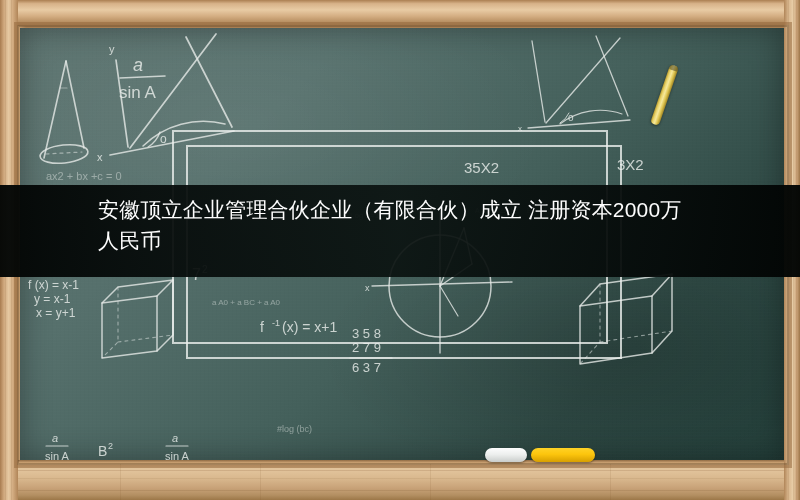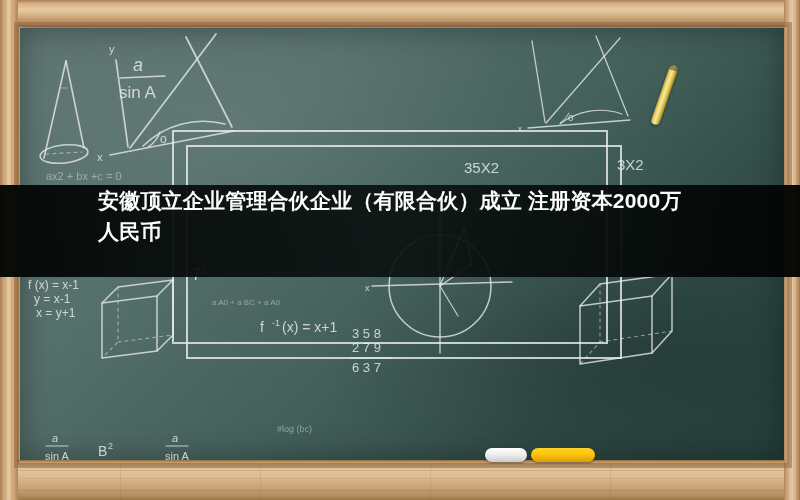--- a/index.html
+++ b/index.html
@@ -96,22 +96,22 @@
     box-shadow:0 1px 2px rgba(0,0,0,.4);
   }
 
   
   .caption-band{
     position:absolute;left:0;top:185px;width:800px;height:92px;
     background:linear-gradient(90deg, rgba(3,6,5,.97) 0%, rgba(6,11,10,.94) 18%, rgba(10,18,16,.92) 50%, rgba(5,10,9,.95) 82%, rgba(2,5,4,.97) 100%);
   }
   .caption-text{
     position:absolute;left:0;top:185px;width:800px;height:71px;
-    display:flex;align-items:flex-start;
-    box-sizing:border-box;padding:0 98px 0 98px;font-weight:bold;
+    display:flex;align-items:flex-end;
+    box-sizing:border-box;padding:0 98px 0 98px;
   }
   .caption-text span{
     color:#fdfdfd;font-size:21px;line-height:31px;letter-spacing:.2px;
     font-family:"Liberation Sans","DejaVu Sans",sans-serif;
     word-break:break-all;
   }
 </style>
 </head>
 <body>
 

